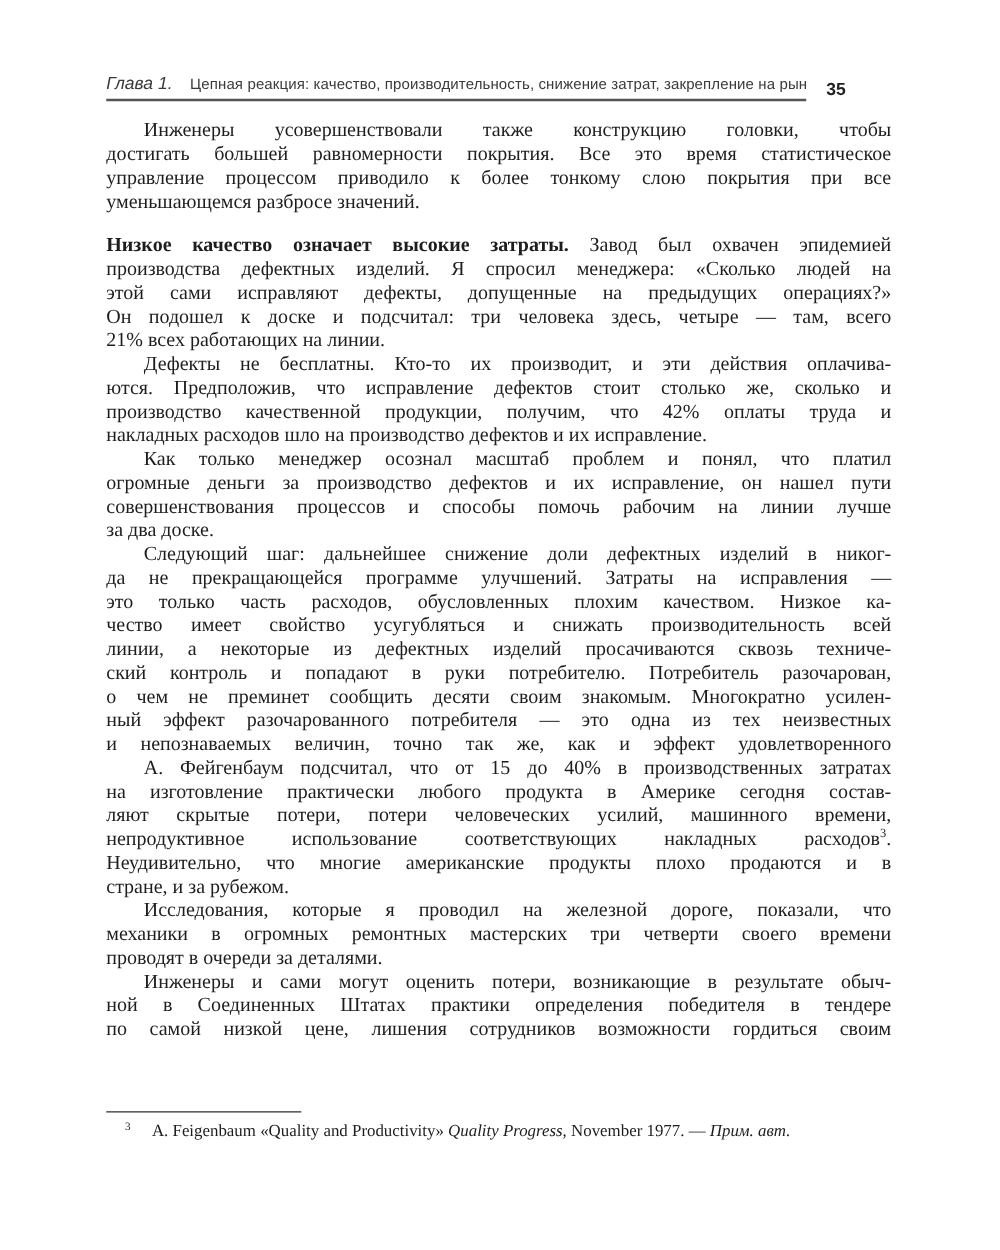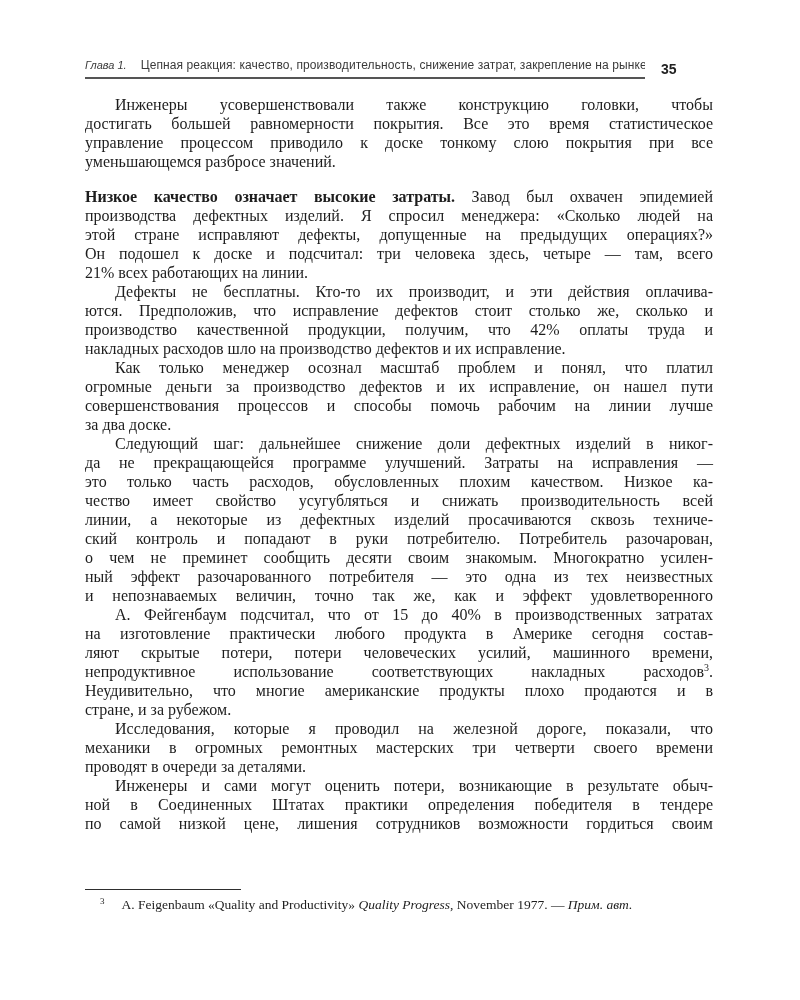--- a/index.html
+++ b/index.html
@@ -26,21 +26,21 @@
   }
   .header-main {
     width: 560px;
     border-bottom: 2px solid #555555;
     padding-bottom: 5px;
     display: flex;
     align-items: baseline;
     white-space: nowrap;
     overflow: hidden;
   }
-  .chapter-label { font-style: italic; font-size: 11px; margin-right: 14px; }
+  .chapter-label { font-style: italic; font-size: 14px; margin-right: 14px; }
   .chapter-title { font-size: 12px; letter-spacing: 0.1px; }
   .page-number {
     font-weight: 700;
     font-size: 14px;
     margin-left: 16px;
     margin-bottom: 2px;
     color: #222222;
   }
 
   
@@ -77,27 +77,27 @@
       <span class="chapter-label">Глава 1.</span>
       <span class="chapter-title">Цепная реакция: качество, производительность, снижение затрат, закрепление на рынке</span>
     </div>
     <span class="page-number">35</span>
   </div>
 
   <div class="body-text">
       <div class="para">
         <div class="line indent"><span>Инженеры усовершенствовали также конструкцию головки, чтобы</span></div>
         <div class="line"><span>достигать большей равномерности покрытия. Все это время статистическое</span></div>
-        <div class="line"><span>управление процессом приводило к доске тонкому слою покрытия при все</span></div>
+        <div class="line"><span>управление процессом приводило к более тонкому слою покрытия при все</span></div>
         <div class="line lastline"><span>уменьшающемся разбросе значений.</span></div>
       </div>
       <div class="para spaced">
         <div class="line"><span class="bold">Низкое качество означает высокие затраты.</span><span> Завод был охвачен эпидемией</span></div>
         <div class="line"><span>производства дефектных изделий. Я спросил менеджера: «Сколько людей на</span></div>
-        <div class="line"><span>этой стране исправляют дефекты, допущенные на предыдущих операциях?»</span></div>
+        <div class="line"><span>этой сами исправляют дефекты, допущенные на предыдущих операциях?»</span></div>
         <div class="line"><span>Он подошел к доске и подсчитал: три человека здесь, четыре — там, всего</span></div>
         <div class="line lastline"><span>21% всех работающих на линии.</span></div>
       </div>
       <div class="para">
         <div class="line indent"><span>Дефекты не бесплатны. Кто-то их производит, и эти действия оплачива-</span></div>
         <div class="line"><span>ются. Предположив, что исправление дефектов стоит столько же, сколько и</span></div>
         <div class="line"><span>производство качественной продукции, получим, что 42% оплаты труда и</span></div>
         <div class="line lastline"><span>накладных расходов шло на производство дефектов и их исправление.</span></div>
       </div>
       <div class="para">

